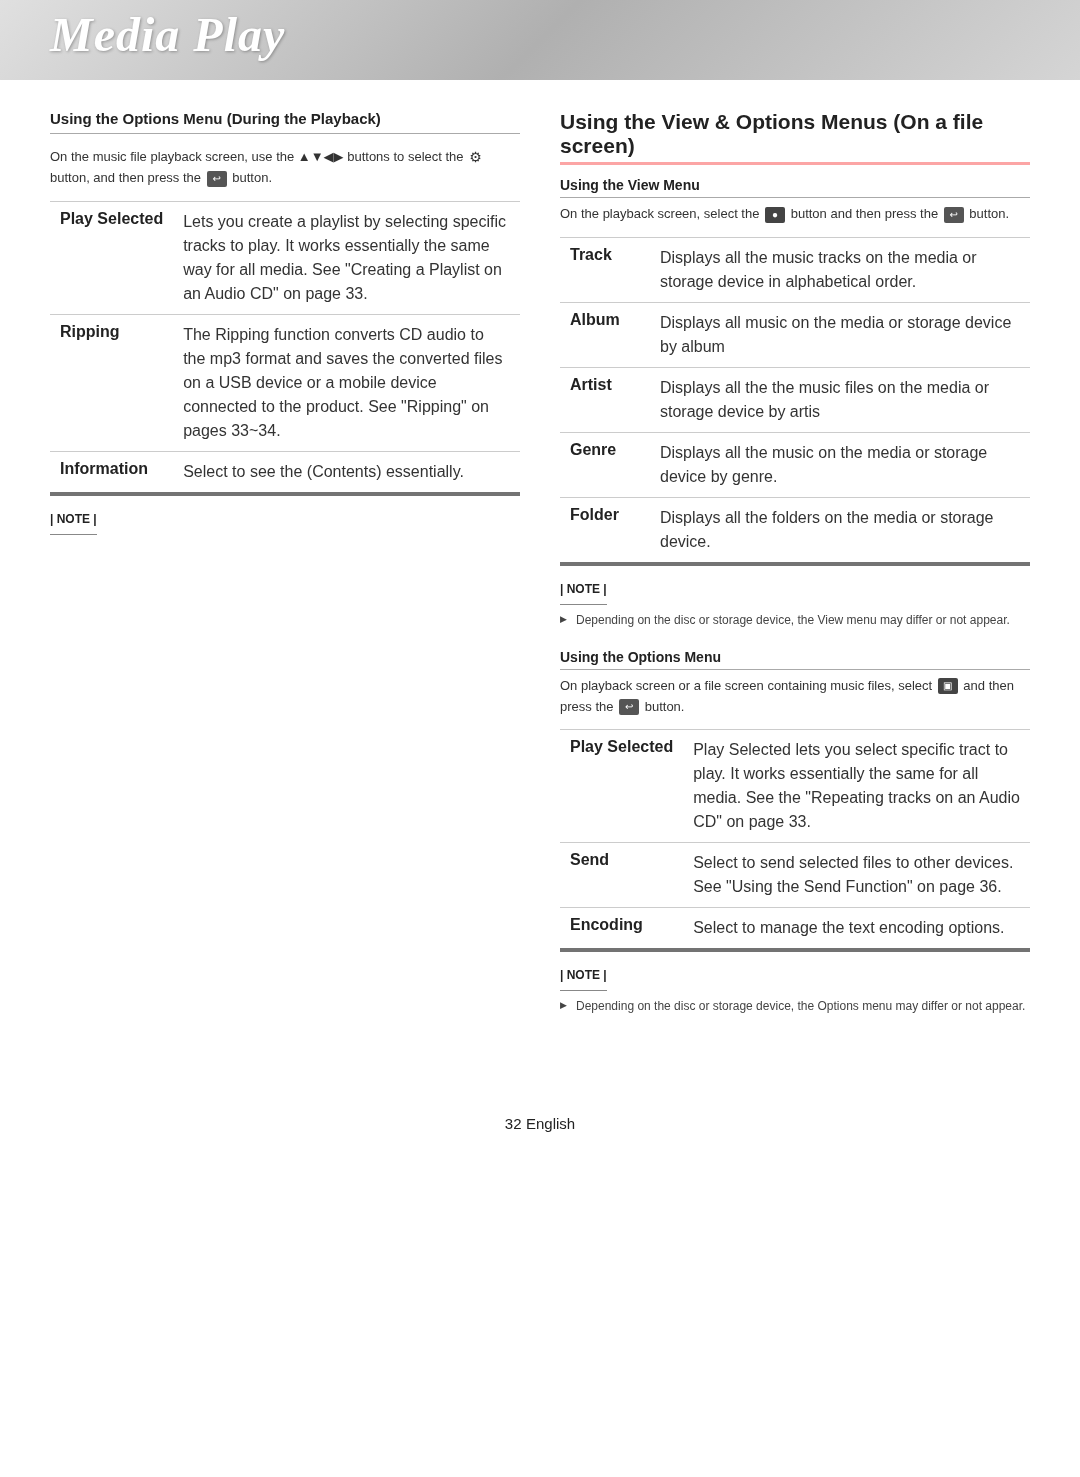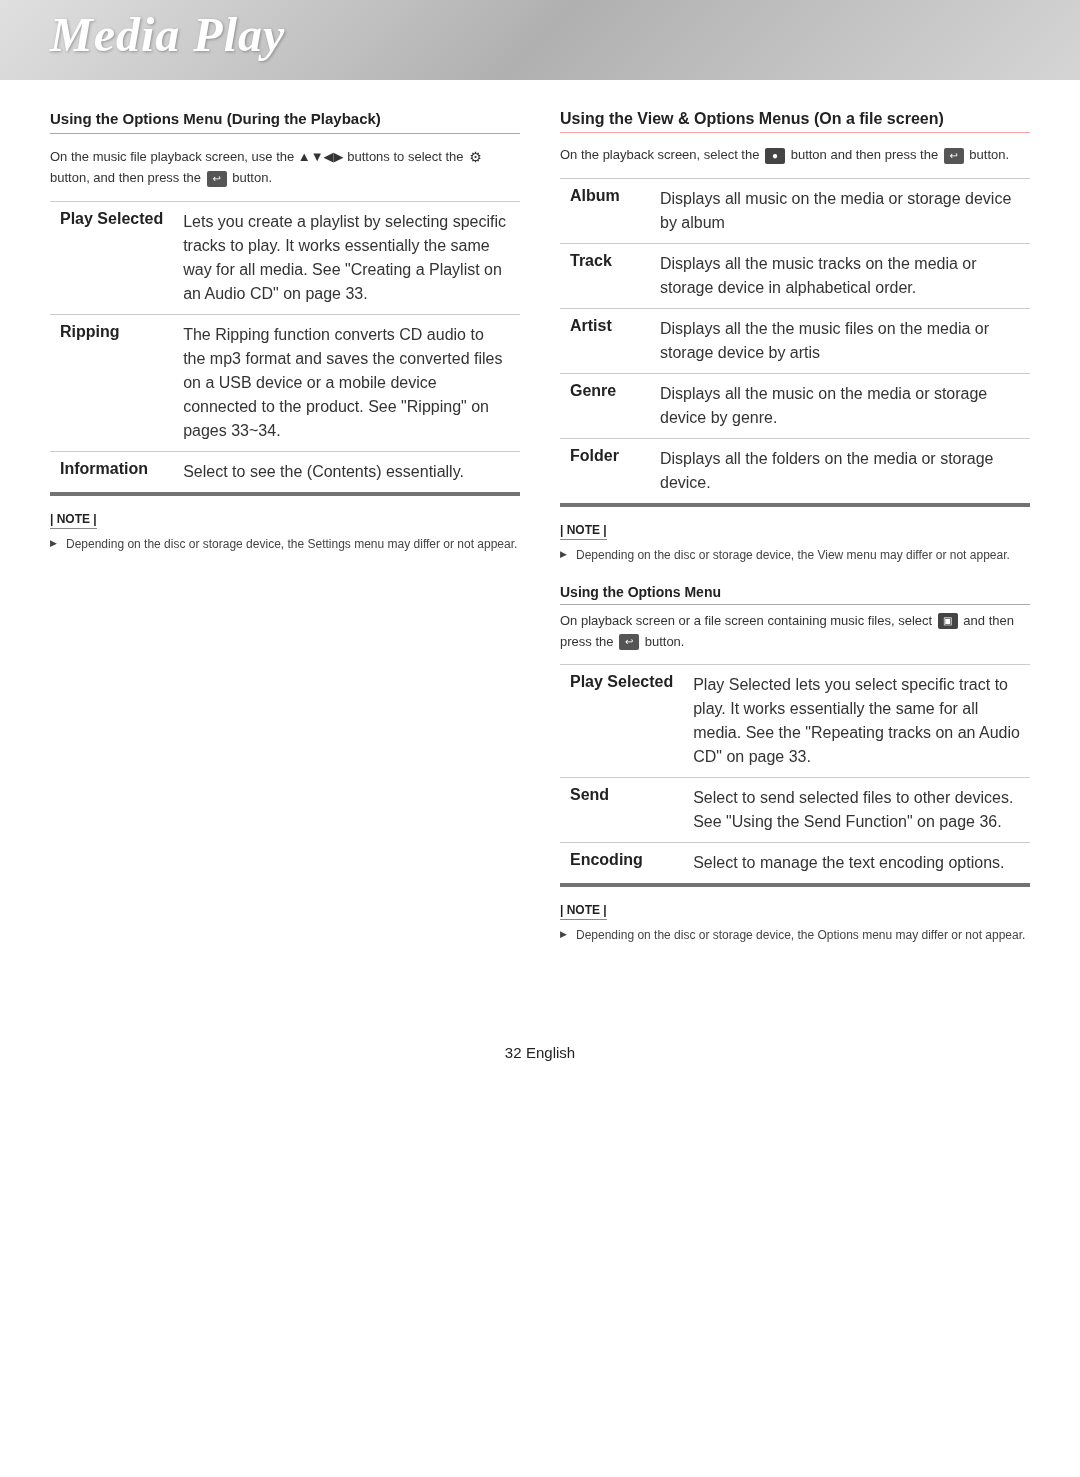--- a/index.html
+++ b/index.html
@@ -128,21 +128,21 @@
     
     .note-section {
       margin-bottom: 20px;
     }
 
     .note-title {
       font-size: 12px;
       font-weight: bold;
       color: #222;
       border-bottom: 1px solid #888;
-      padding-bottom: 2px;
+      padding-bottom: 8px;
       margin-bottom: 6px;
       display: inline-block;
     }
 
     .note-item {
       font-size: 12px;
       color: #444;
       line-height: 1.5;
       padding-left: 16px;
       position: relative;
@@ -151,25 +151,25 @@
     .note-item::before {
       content: '▶';
       position: absolute;
       left: 0;
       font-size: 9px;
       top: 2px;
     }
 
     
     .main-section-heading {
-      font-size: 16px;
+      font-size: 21px;
       font-weight: bold;
       color: #222;
       margin-bottom: 4px;
-      border-bottom: 1px solid #fca5a5;
+      border-bottom: 3px solid #fca5a5;
       padding-bottom: 4px;
       margin-bottom: 12px;
     }
 
     
     .icon-btn {
       display: inline-block;
       width: 20px;
       height: 16px;
       background: #555;
@@ -244,47 +244,47 @@
         </tr>
         <tr>
           <td>Information</td>
           <td>Select to see the (Contents) essentially.</td>
         </tr>
       </tbody>
     </table>
 
     <div class="note-section">
       <div class="note-title">| NOTE |</div>
-      <div class="note-item">Depending on the disc or storage device, the Settings menu may differ or not appear.</div>
     </div>
 
   </div>
 
   <div class="right-column">
 
     <div class="main-section-heading">Using the View &amp; Options Menus (On a file screen)</div>
 
+    <div class="section-subtitle">Using the View Menu</div>
 
     <p class="body-text">
       On the playback screen, select the
       <span class="icon-btn" style="background:#444;">●</span>
       button and then press the
       <span class="icon-btn">↩</span>
       button.
     </p>
 
     <table class="info-table">
       <tbody>
         <tr>
+          <td>Track</td>
+          <td>Displays all the music tracks on the media or storage device in alphabetical order.</td>
+        </tr>
+        <tr>
           <td>Album</td>
           <td>Displays all music on the media or storage device by album</td>
-        </tr>
-        <tr>
-          <td>Track</td>
-          <td>Displays all the music tracks on the media or storage device in alphabetical order.</td>
         </tr>
         <tr>
           <td>Artist</td>
           <td>Displays all the the music files on the media or storage device by artis</td>
         </tr>
         <tr>
           <td>Genre</td>
           <td>Displays all the music on the media or storage device by genre.</td>
         </tr>
         <tr>

